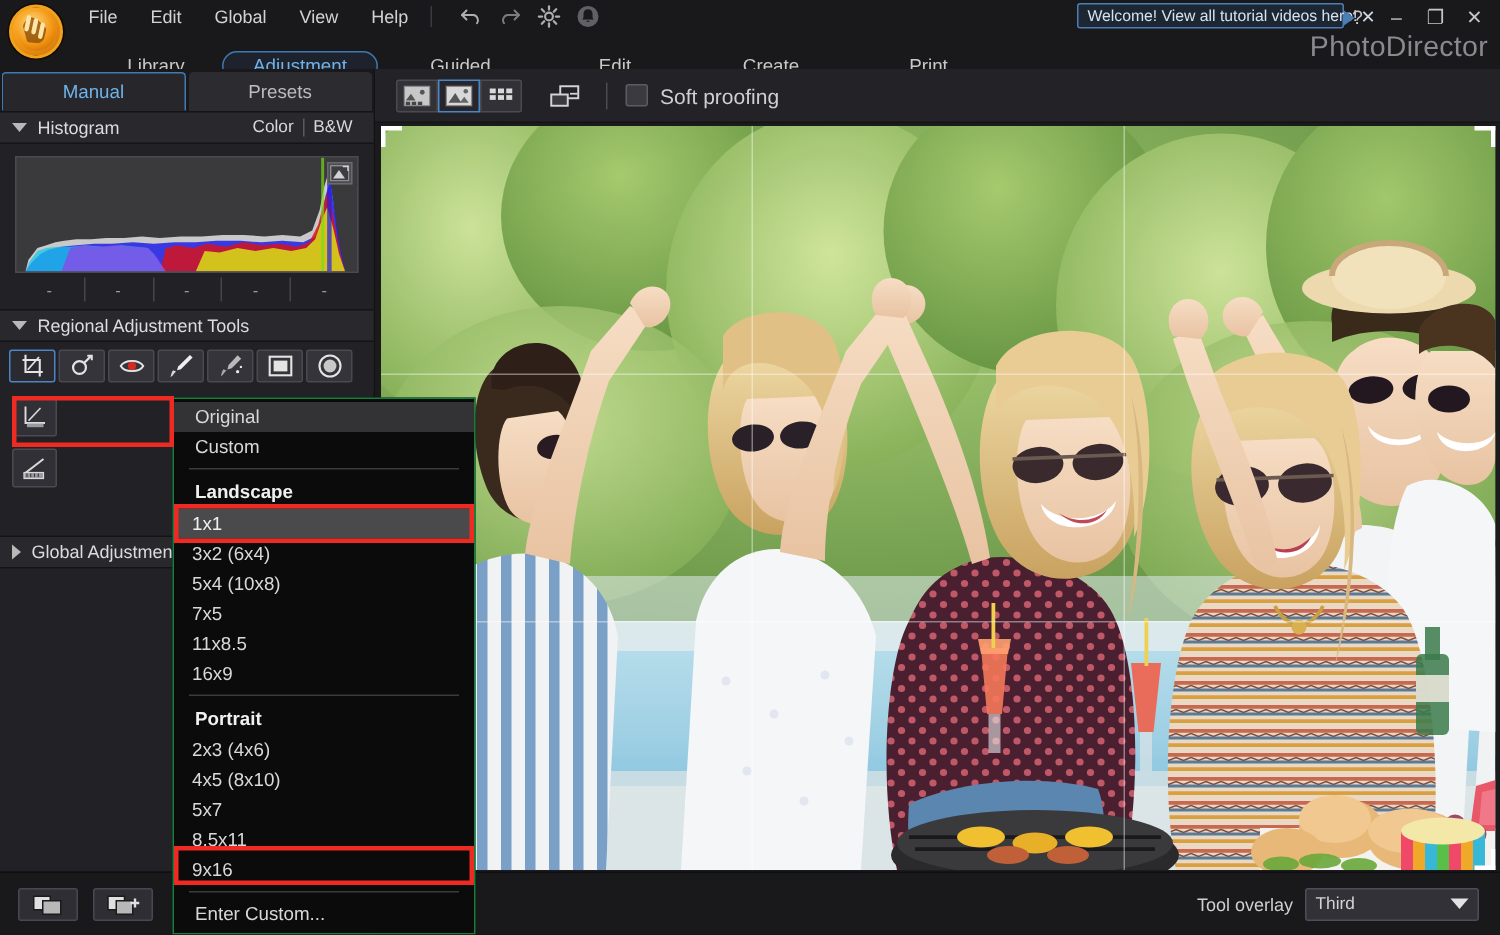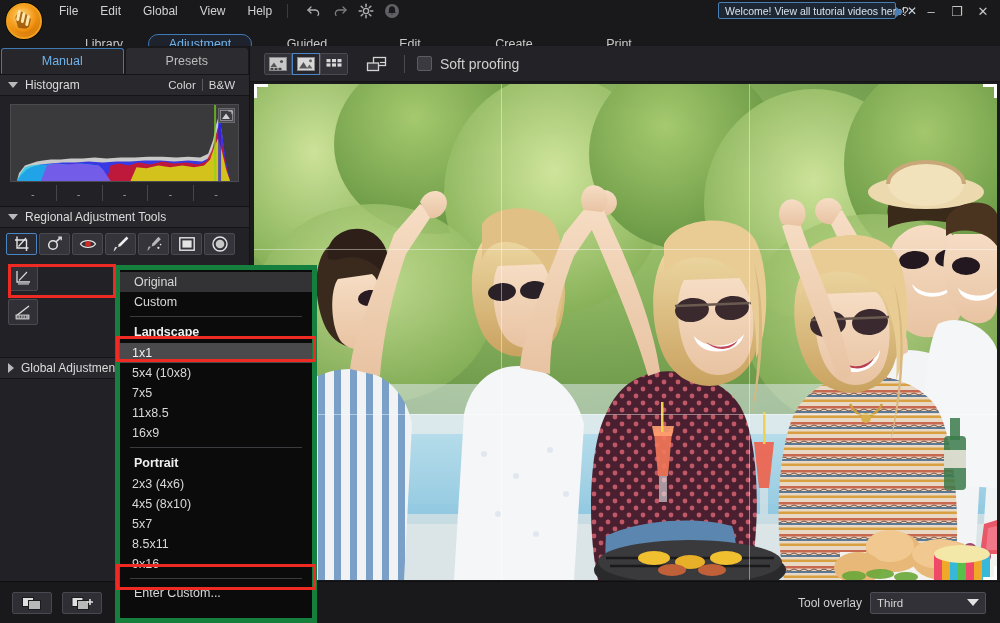--- a/index.html
+++ b/index.html
@@ -193,21 +193,21 @@
   .ov-select {
     width: 116px; height: 22px; background: #313137; border: 1px solid #4e4e56; border-radius: 2px;
     display: flex; align-items: center; padding: 0 6px; cursor: pointer;
   }
   .ov-select .val { flex: 1; font-size: 11.5px; color: #d4d4d4; }
   .caret { width: 0; height: 0; border-left: 6px solid transparent; border-right: 6px solid transparent; border-top: 7px solid #e2e2e2; }
 
   
   .dropdown {
     position: absolute; left: 115px; top: 265px; width: 202px; height: 358px;
-    background: #0b0b0c; border: 5px solid #15803d; z-index: 30;
+    background: #0b0b0c; border: 1px solid #15803d; z-index: 30;
     padding: 2px 0; display: flex; flex-direction: column;
   }
   .dd-item {
     height: 20px; display: flex; align-items: center; padding-left: 12px;
     font-size: 12.5px; color: #d8d8d8; cursor: pointer; flex: none;
   }
   .dd-item.selected { background: #4a4a4d; color: #efefef; }
   .dd-item.first { padding-left: 14px; }
   .dd-group {
     height: 22px; display: flex; align-items: center; padding-left: 14px;
@@ -277,20 +277,21 @@
   </div>
 
   <div class="tabbar">
     <div class="tab" style="left:58px;width:92px;">Library</div>
     <div class="tab active" style="left:148px;width:104px;">Adjustment</div>
     <div class="tab" style="left:262px;width:90px;">Guided</div>
     <div class="tab" style="left:370px;width:80px;">Edit</div>
     <div class="tab" style="left:470px;width:88px;">Create</div>
     <div class="tab" style="left:580px;width:78px;">Print</div>
   </div>
+  <div class="brandname">PhotoDirector</div>
 
   <div class="leftpanel">
 
     <div class="subtabs">
       <div class="subtab active">Manual</div>
       <div class="subtab inactive">Presets</div>
     </div>
 
     <div class="section-head">
       <span class="tri down"></span>
@@ -736,20 +737,21 @@
       <span class="caret"></span>
     </div>
   </div>
 
   <div class="dropdown">
     <div class="dd-item first" style="background:#333336;">Original</div>
     <div class="dd-item first">Custom</div>
     <div class="dd-sep"></div>
     <div class="dd-group">Landscape</div>
     <div class="dd-item selected">1x1</div>
+    <div class="dd-item">3x2 (6x4)</div>
     <div class="dd-item">5x4 (10x8)</div>
     <div class="dd-item">7x5</div>
     <div class="dd-item">11x8.5</div>
     <div class="dd-item">16x9</div>
     <div class="dd-sep"></div>
     <div class="dd-group">Portrait</div>
     <div class="dd-item">2x3 (4x6)</div>
     <div class="dd-item">4x5 (8x10)</div>
     <div class="dd-item">5x7</div>
     <div class="dd-item">8.5x11</div>

